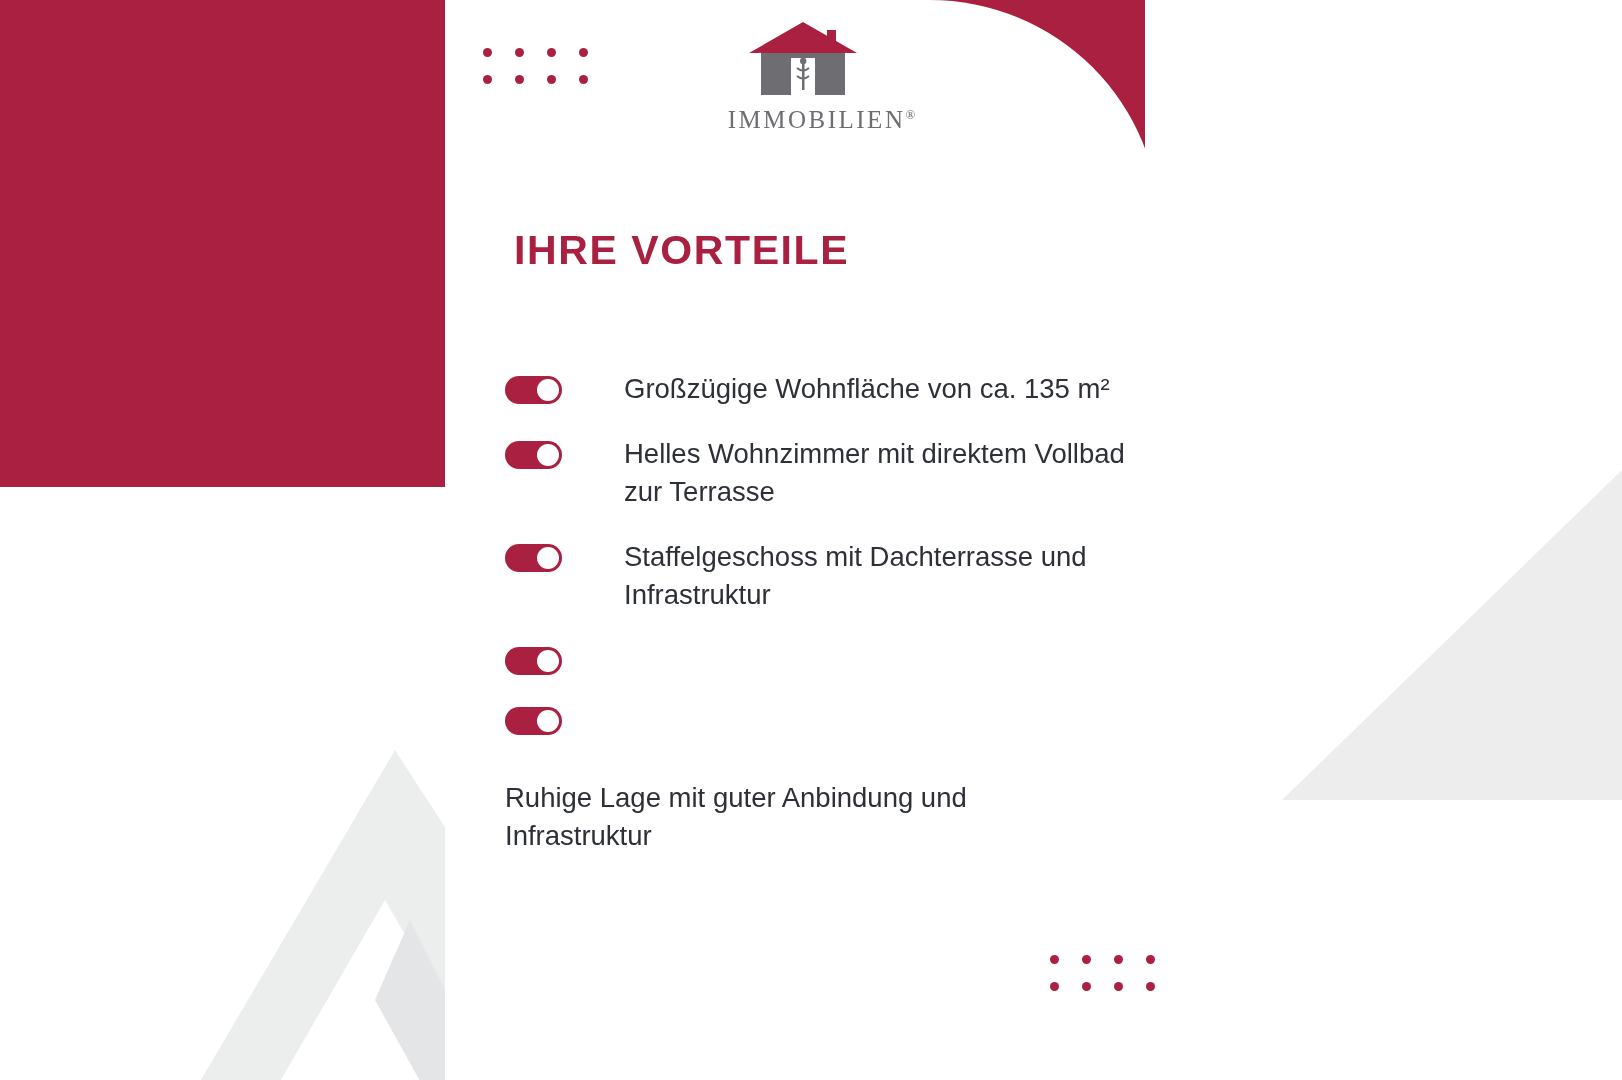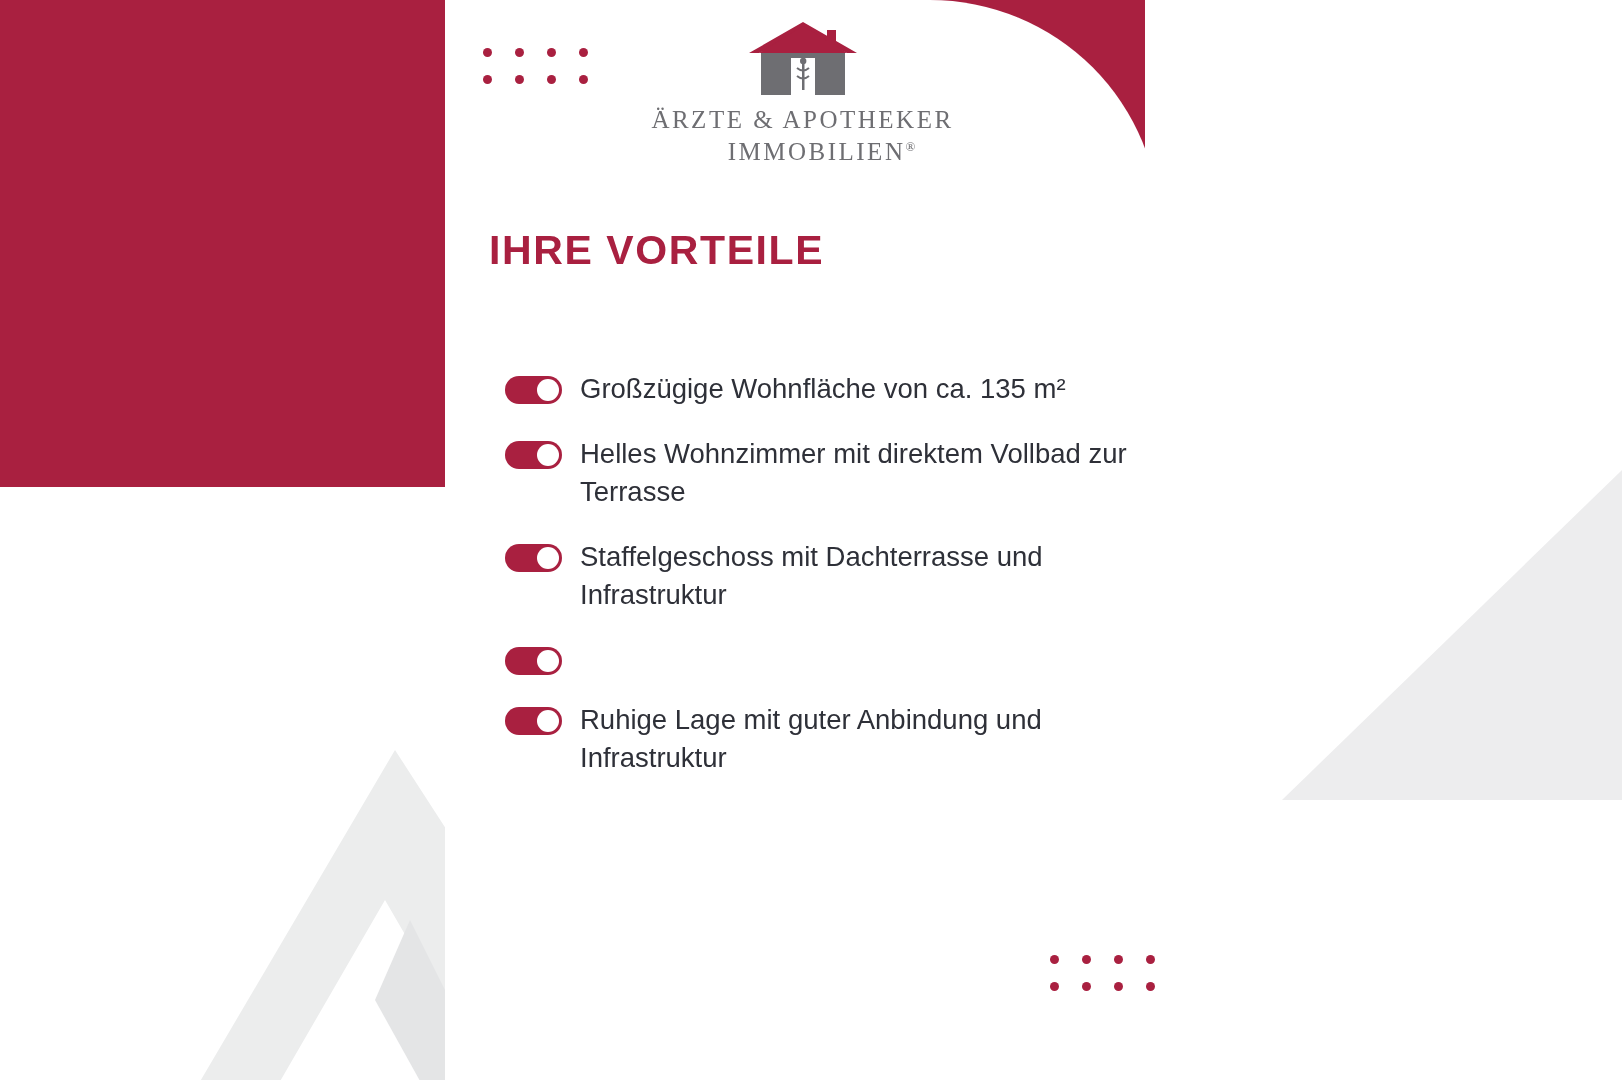--- a/index.html
+++ b/index.html
@@ -112,43 +112,44 @@
     letter-spacing: 2.5px;
     line-height: 1.28;
   }
   .logo-line1 { font-size: 25px; }
   .logo-line2 { font-size: 25px; padding-left: 38px; }
   .logo-line2 sup { font-size: 13px; vertical-align: super; letter-spacing: 0; }
 
   
   .headline {
     position: absolute;
-    left: 489px;
+    left: 514px;
     top: 227px;
     font-size: 41px;
     font-weight: bold;
     letter-spacing: 1.6px;
     color: #a92040;
     z-index: 6;
   }
 
   
   .benefits {
     position: absolute;
     left: 505px;
     top: 370px;
     width: 640px;
     z-index: 6;
   }
   .benefit {
     display: flex;
     align-items: flex-start;
     margin-bottom: 26px;
-  }
-  .benefit:last-child { margin-bottom: 0; }
+    gap: 44px;
+  }
+  .benefit:last-child { margin-bottom: 0; flex-direction: column; }
   .toggle {
     flex: 0 0 auto;
     width: 57px;
     height: 28px;
     border-radius: 14px;
     background: #a92040;
     position: relative;
     margin-top: 6px;
     margin-right: 18px;
   }
@@ -225,21 +226,20 @@
 
       <rect x="44" y="38" width="24" height="37" fill="#ffffff"></rect>
 
       <rect x="55" y="42" width="2.5" height="28" fill="#6e6e72"></rect>
       <circle cx="56.2" cy="41" r="3.2" fill="#6e6e72"></circle>
       <path d="M50 48 q6 5 12 0" stroke="#6e6e72" stroke-width="2" fill="none"></path>
       <path d="M50 56 q6 5 12 0" stroke="#6e6e72" stroke-width="2" fill="none"></path>
     </svg>
   </div>
   <div class="logo-text">
-    <div class="logo-line1">ÄRZTE &amp; APOTHEKER</div>
     <div class="logo-line2">
       <span>IMMOBILIEN</span><sup>®</sup>
     </div>
   </div>
 </div>
 
 <div class="headline">IHRE VORTEILE</div>
 
 <div class="benefits">
 

